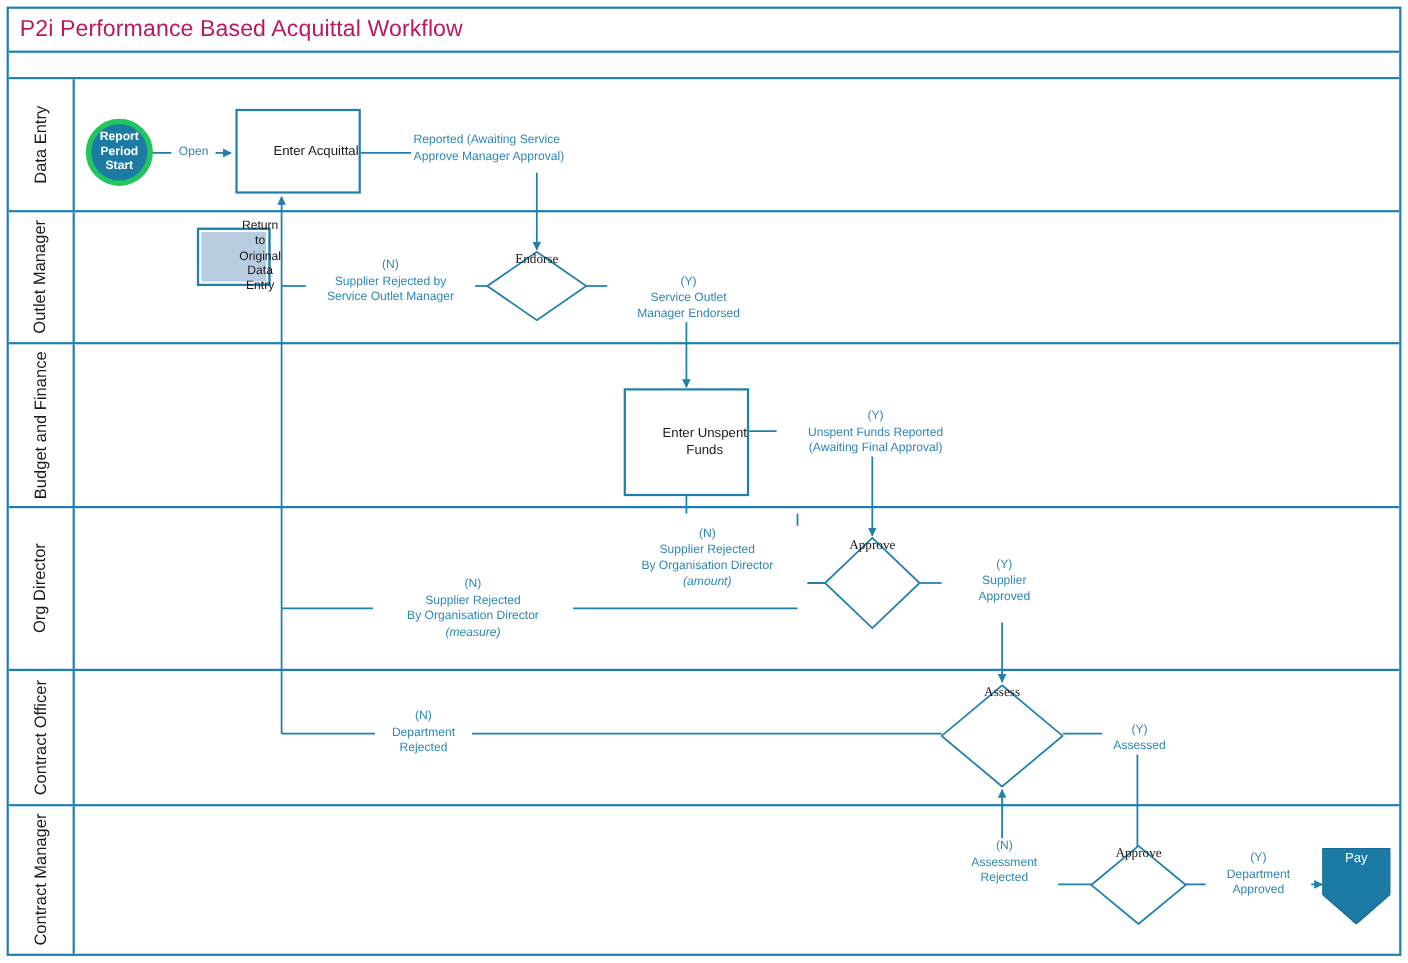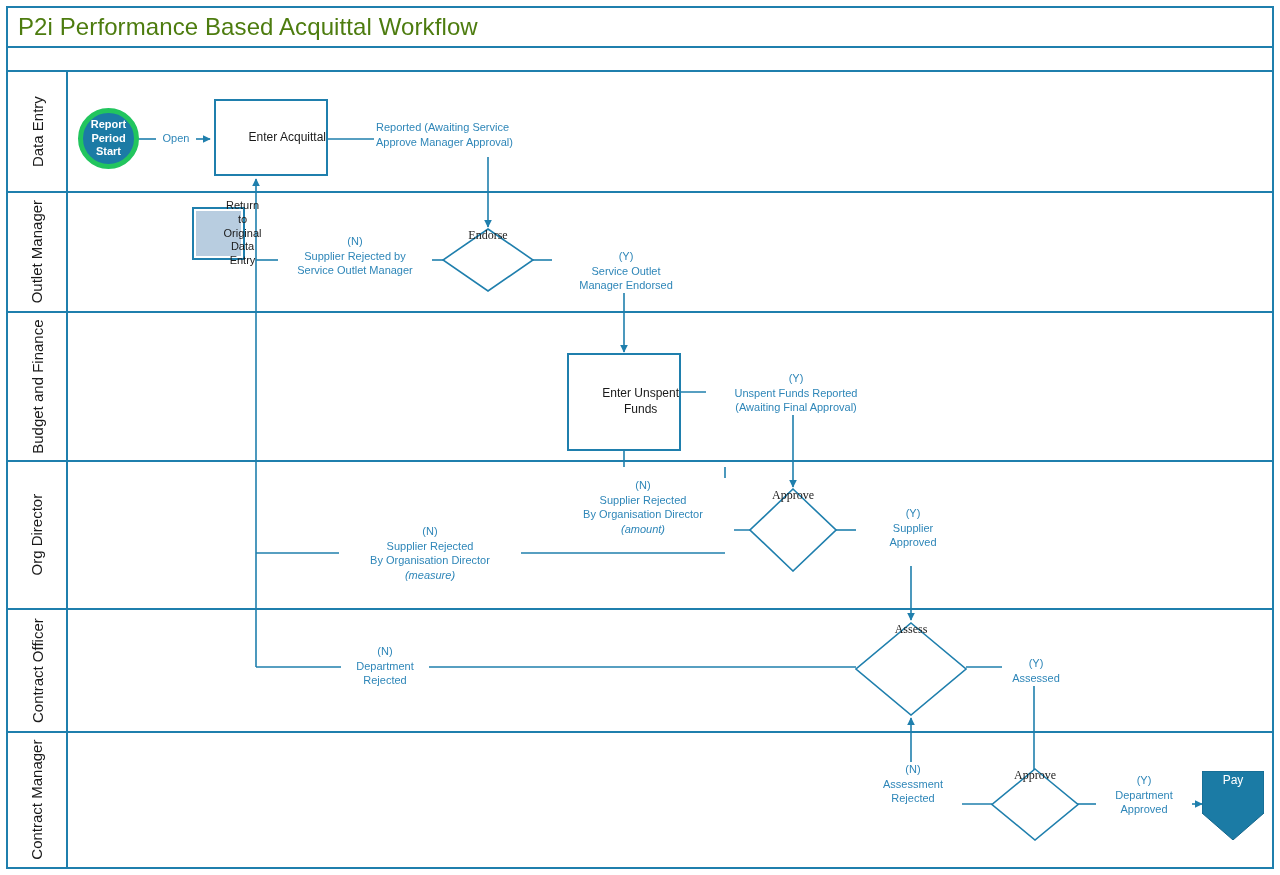--- a/index.html
+++ b/index.html
@@ -26,22 +26,22 @@
   
   .title-band{
     position:absolute;
     left:8px; top:8px;
     width:1264px; height:40px;
     border-bottom:2px solid #1f7fad;
     box-sizing:border-box;
     display:flex; align-items:center;
   }
   .title-text{
-    font-size:24px;
-    color:#4d7c0f;
+    font-size:21px;
+    color:#be185d;
     padding-left:10px;
     letter-spacing:0.1px;
     white-space:nowrap;
   }
   
   .sub-band{
     position:absolute;
     left:8px; top:48px;
     width:1264px; height:24px;
     border-bottom:2px solid #1f7fad;
@@ -270,21 +270,21 @@
   <div class="node circle-node" style="left:78px; top:108px; width:61px; height:61px;">
     <div style="white-space:pre-line;">Report
 Period
 Start</div>
   </div>
 
   <div class="node proc-node" style="left:214px; top:99px; width:114px; height:77px;">
     <div style="white-space:pre-line;">Enter Acquittal</div>
   </div>
 
-  <div class="node return-node" style="left:192px; top:207px; width:53px; height:53px;padding-left:48px;">
+  <div class="node return-node" style="left:179px; top:207px; width:67px; height:53px;padding-left:48px;">
     <div style="white-space:pre-line;">Return to
 Original
 Data Entry</div>
   </div>
 
   <div class="node diamond-node" style="left:442px; top:228px; width:92px; height:64px;">
     <svg width="92" height="64">
       <polygon points="46,1 91,32 46,63 1,32" fill="#ffffff" stroke="#1f7fad" stroke-width="1.6"></polygon>
     </svg>
     <div class="dlabel">Endorse</div>

